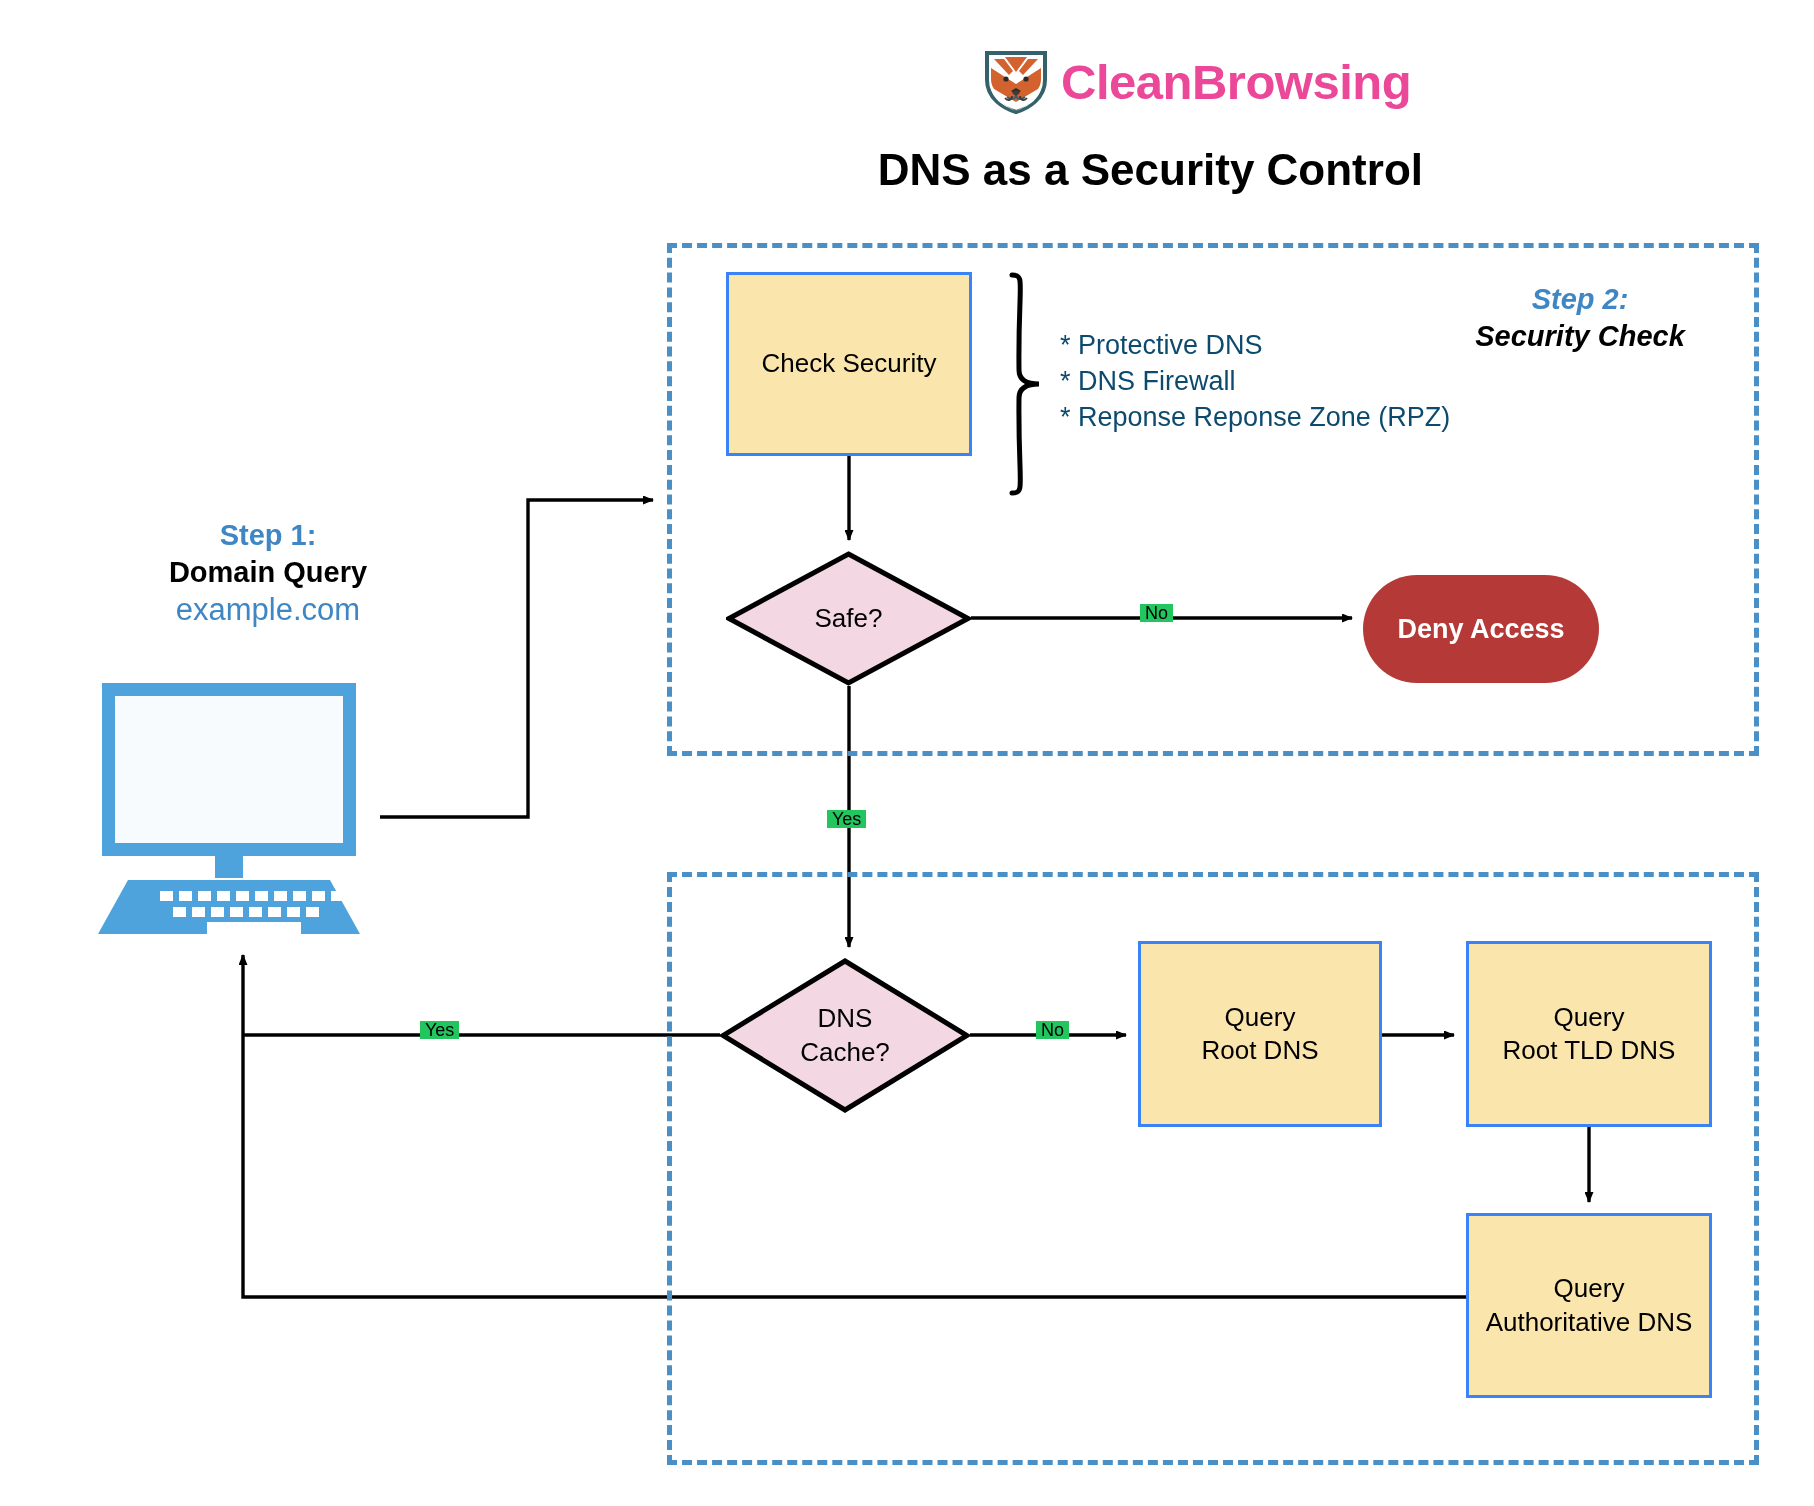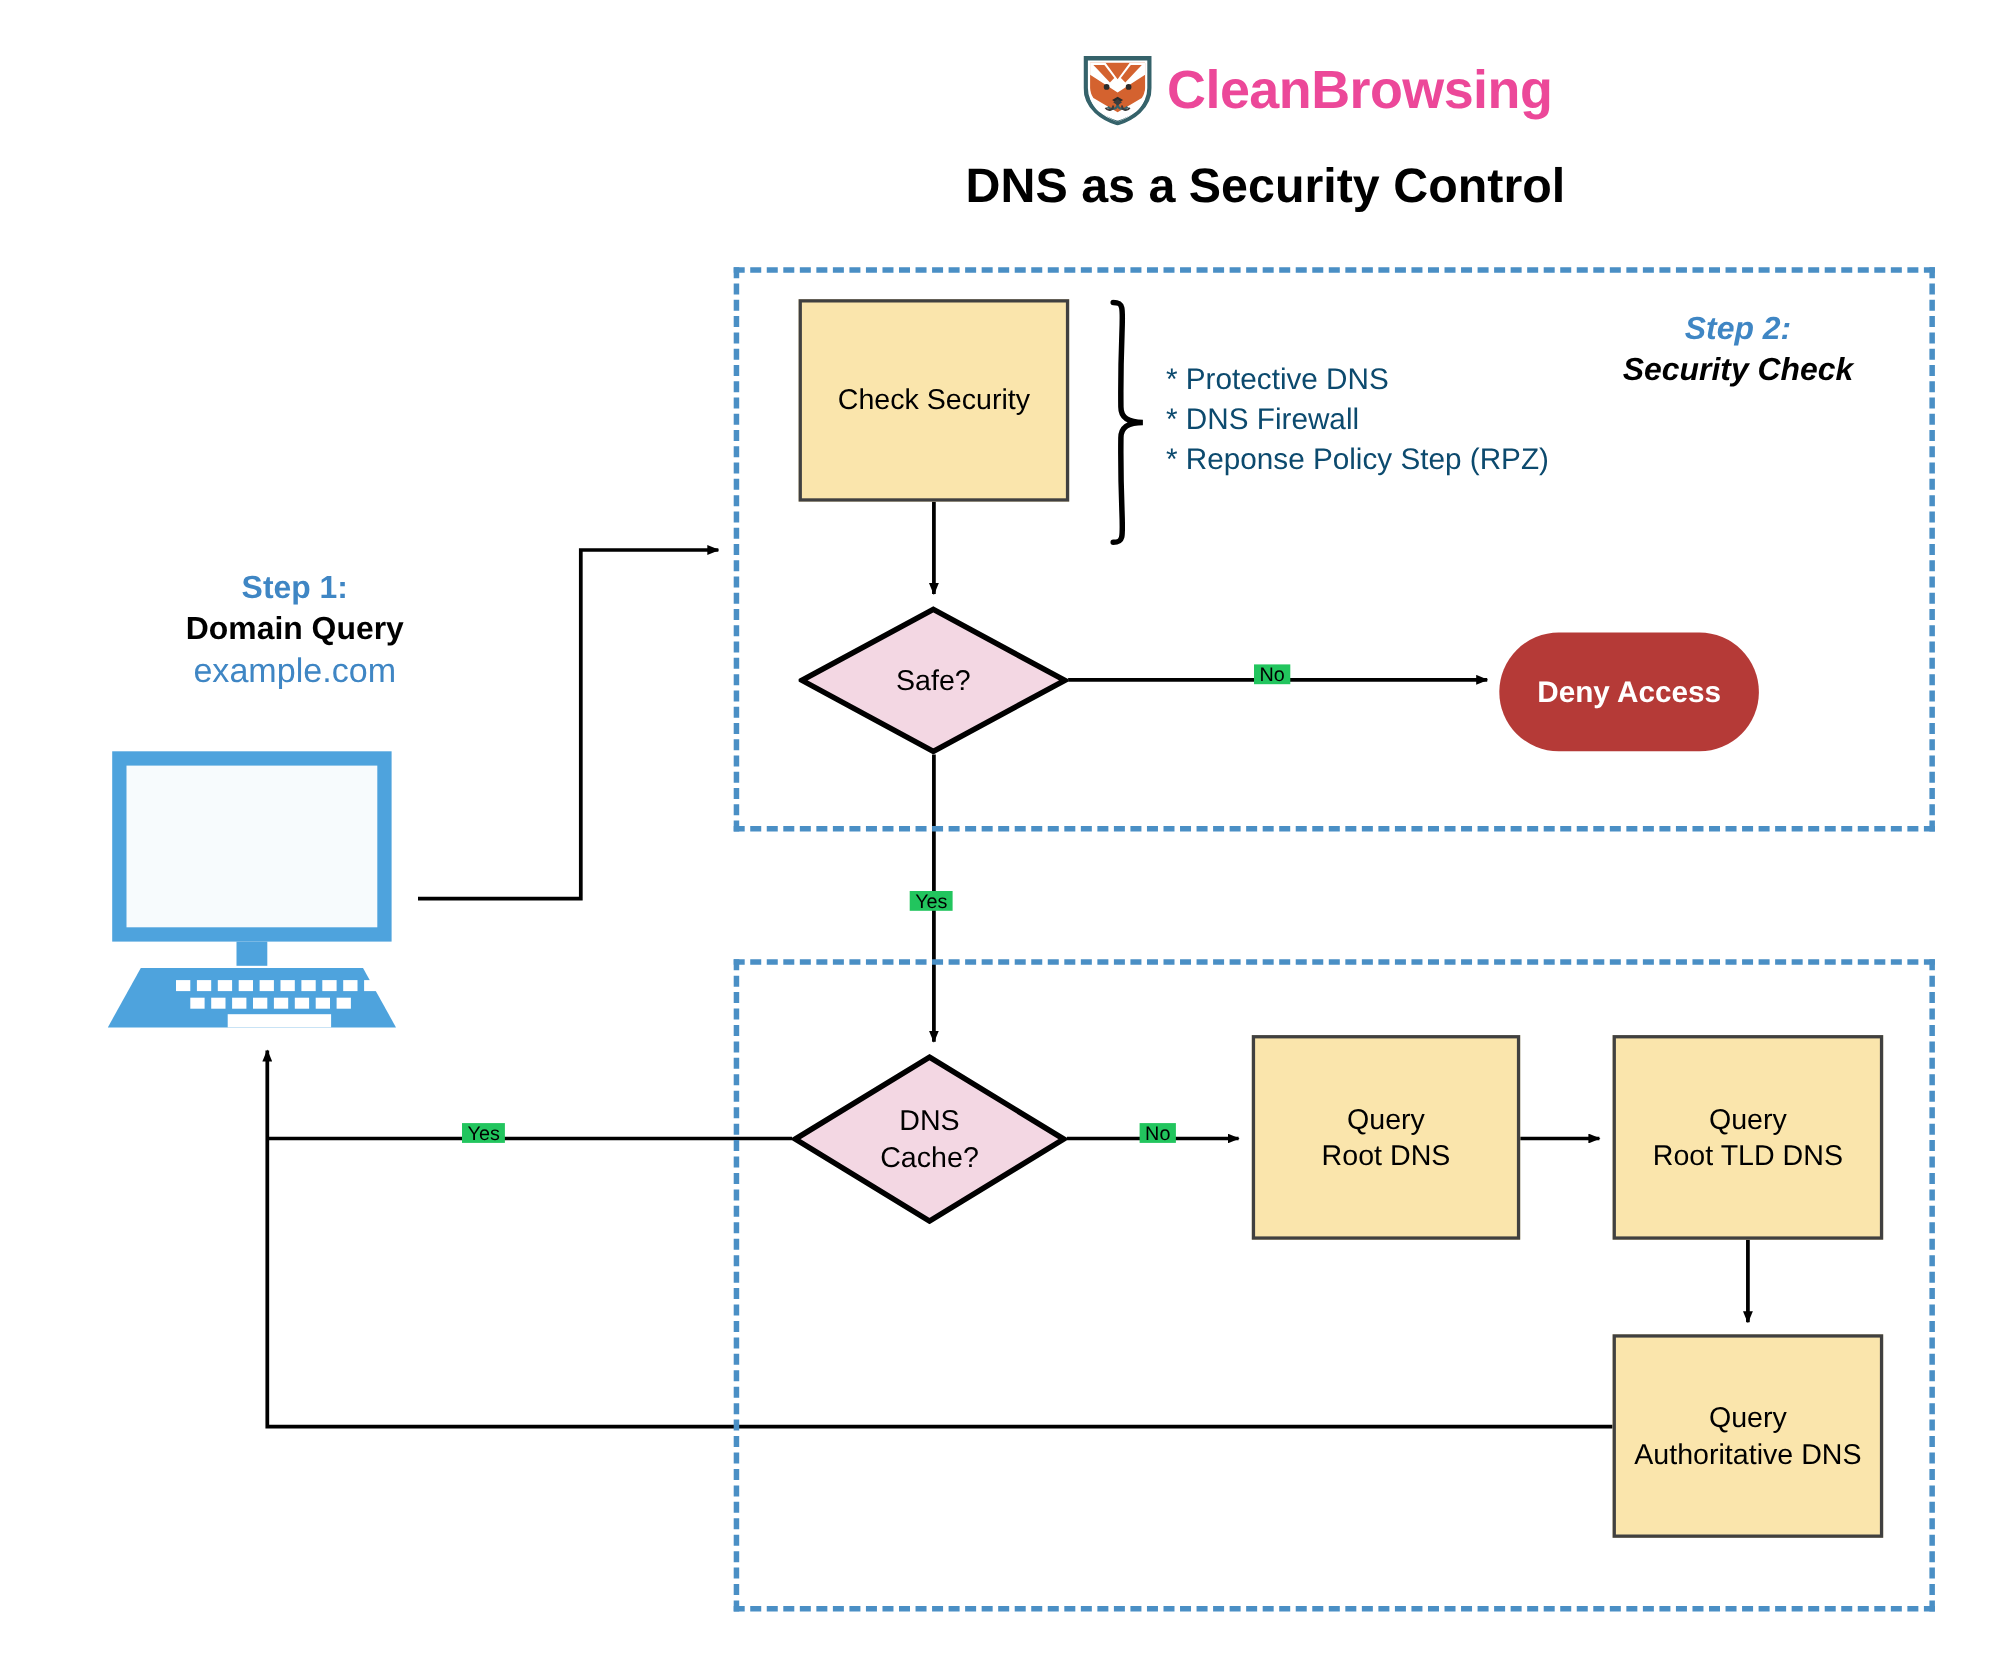--- a/index.html
+++ b/index.html
@@ -26,21 +26,21 @@
   .step-label .d{display:block;color:#3f86c4;font-weight:400;}
 
   #step1-label{left:78px;top:517px;width:380px;font-size:29px;}
   #step1-label .d{font-size:31px;}
   #step2-label{left:1420px;top:281px;width:320px;font-size:29px;font-style:italic;}
   #step3-label{left:680px;top:1327px;width:380px;font-size:29px;}
 
   
   .node{position:absolute;box-sizing:border-box;display:flex;align-items:center;
         justify-content:center;text-align:center;}
-  .rect{background:#fae5ac;border:3px solid #404040;font-size:26px;color:#000;line-height:1.28;}
+  .rect{background:#fae5ac;border:3px solid #3b82f6;font-size:26px;color:#000;line-height:1.28;}
   .pill{background:#b53a37;border-radius:56px;color:#fff;font-weight:bold;font-size:27px;}
 
   #check-security{left:726px;top:272px;width:246px;height:184px;}
   #query-root{left:1138px;top:941px;width:244px;height:186px;}
   #query-tld{left:1466px;top:941px;width:246px;height:186px;}
   #query-auth{left:1466px;top:1213px;width:246px;height:185px;}
   #deny-access{left:1363px;top:575px;width:236px;height:108px;}
 
   .diamond{position:absolute;}
   .diamond .dshape{position:absolute;left:0;top:0;width:100%;height:100%;}
@@ -161,21 +161,21 @@
   <div class="node rect" id="check-security">
     <span>Check Security</span>
   </div>
 
   <svg id="brace" viewBox="0 0 36 224">
     <path d="M6,3 C20,3 12,10 13,98 C13,108 20,112 33,112 C20,112 13,116 13,126 C12,214 20,221 6,221" stroke="#000" stroke-width="5" fill="none" stroke-linecap="round"></path>
   </svg>
   <div id="bullets">
     <div>* Protective DNS</div>
     <div>* DNS Firewall</div>
-    <div>* Reponse Policy Step (RPZ)</div>
+    <div>* Reponse Reponse Zone (RPZ)</div>
   </div>
 
   <div class="diamond" id="safe-diamond">
     <svg class="dshape" viewBox="0 0 245 135" preserveAspectRatio="none">
       <polygon points="122.5,3 242,67.5 122.5,132 3,67.5" fill="#f3d7e3" stroke="#000" stroke-width="5" vector-effect="non-scaling-stroke"></polygon>
     </svg>
     <div class="dlabel">
         <span>Safe?</span>
       </div>
   </div>

